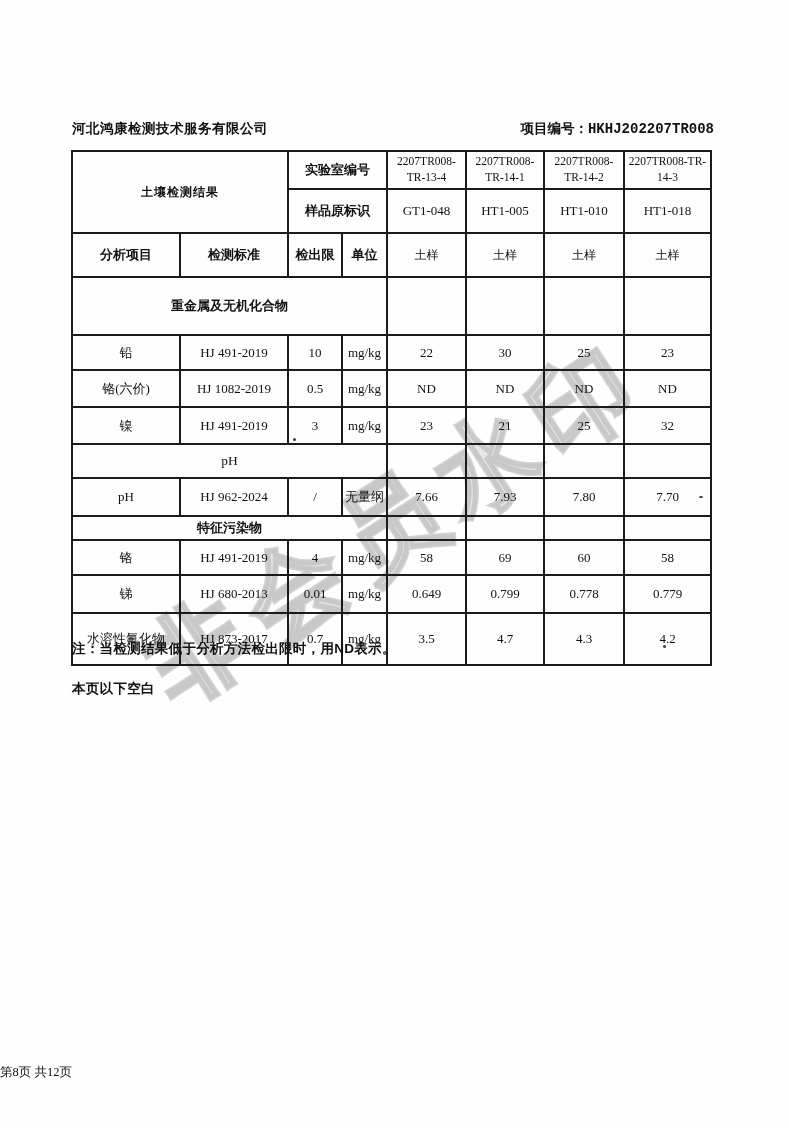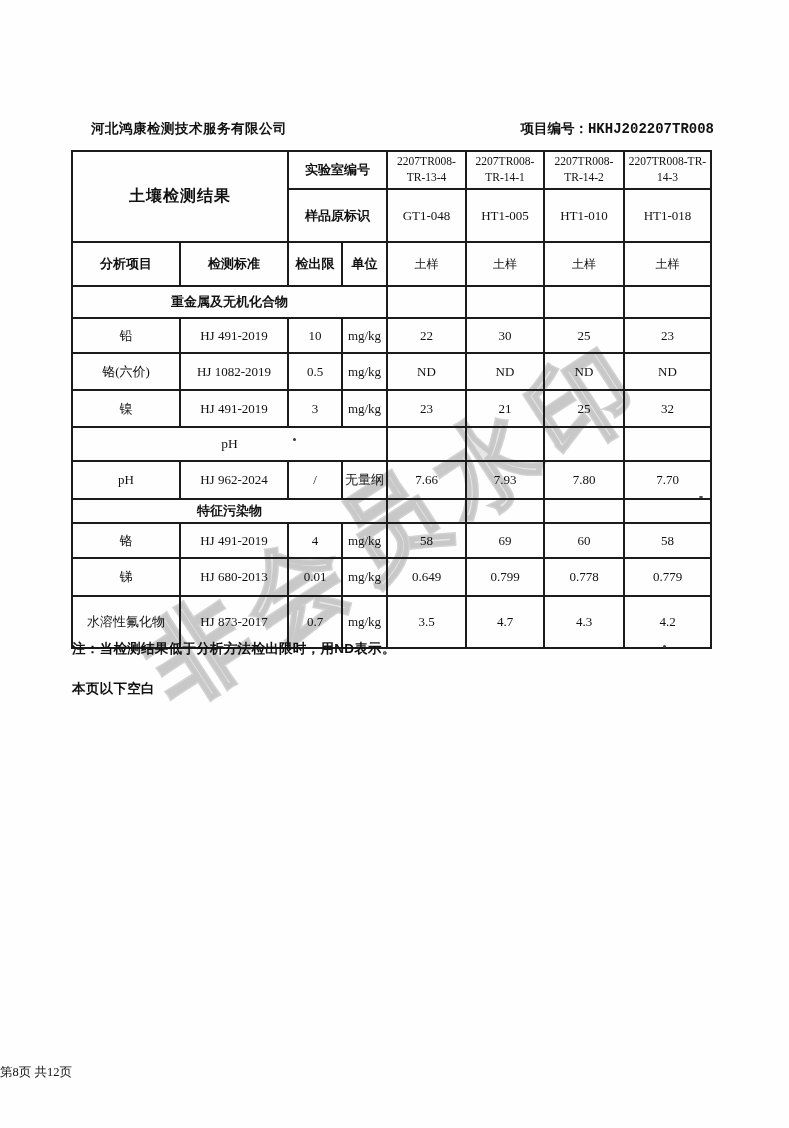--- a/index.html
+++ b/index.html
@@ -24,42 +24,42 @@
     color:rgba(186,186,186,0.35);
     -webkit-text-stroke:3px rgba(175,175,175,0.55);
     z-index:1;
     pointer-events:none;
     font-family:"Liberation Sans","DejaVu Sans",sans-serif;
   }
   .content{position:relative;z-index:2;}
   
   .pg-header{
     position:absolute;left:72px;right:75px;top:120px;
-    display:flex;justify-content:space-between;align-items:baseline;margin-left:19px;
+    display:flex;justify-content:space-between;align-items:baseline;
   }
   .company{font-size:13.5px;font-weight:700;letter-spacing:0.5px;}
   .project{font-size:13.5px;}
   .project .lbl{font-weight:700;}
   .project .code{font-family:Liberation Mono, monospace;font-weight:700;font-size:14px;}
   
   .tbl-wrap{position:absolute;left:71px;top:150px;}
   table.tbl{
     border-collapse:collapse;table-layout:fixed;
     width:639px;
     font-size:13px;
   }
   table.tbl td{
     border:2px solid #1b1b1b;
     text-align:center;vertical-align:middle;
     padding:1px 2px;
     font-family:"Liberation Serif","DejaVu Serif",serif;
     overflow:hidden;
   }
   td.hd{font-family:"Liberation Sans","DejaVu Sans",sans-serif;font-weight:700;font-size:13px;}
-  td.title-cell{font-size:16px;font-weight:700;letter-spacing:1px;font-family:"Liberation Sans","DejaVu Sans",sans-serif;}
+  td.title-cell{font-size:12px;font-weight:700;letter-spacing:1px;font-family:"Liberation Sans","DejaVu Sans",sans-serif;}
   td.labid{font-size:11.5px;line-height:1.35;word-break:break-word;}
   td.sample{font-size:13px;}
   td.soil{font-size:12px;font-family:"Liberation Sans","DejaVu Sans",sans-serif;}
   td.sec-ph{font-family:"Liberation Serif","DejaVu Serif",serif;font-weight:400;font-size:13.5px;}
   
   .note{
     position:absolute;left:72px;top:640px;
     font-size:13.5px;font-weight:700;letter-spacing:0.3px;
   }
   .blank-note{
@@ -107,38 +107,38 @@
         </colgroup>
         <tbody>
           <tr style="height:38px">
             <td class="title-cell" rowspan="2" colspan="2">土壤检测结果</td>
             <td class="hd" colspan="2">实验室编号</td>
             <td class="labid">2207TR008-TR-13-4</td>
             <td class="labid">2207TR008-TR-14-1</td>
             <td class="labid">2207TR008-TR-14-2</td>
             <td class="labid">2207TR008-TR-14-3</td>
           </tr>
-          <tr style="height:53px">
+          <tr style="height:44px">
             <td class="hd" colspan="2">样品原标识</td>
             <td class="sample">GT1-048</td>
             <td class="sample">HT1-005</td>
             <td class="sample">HT1-010</td>
             <td class="sample">HT1-018</td>
           </tr>
           <tr style="height:44px">
             <td class="hd">分析项目</td>
             <td class="hd">检测标准</td>
             <td class="hd">检出限</td>
             <td class="hd">单位</td>
             <td class="soil">土样</td>
             <td class="soil">土样</td>
             <td class="soil">土样</td>
             <td class="soil">土样</td>
           </tr>
-          <tr style="height:32px">
+          <tr style="height:58px">
             <td class="hd" colspan="4">重金属及无机化合物</td>
             <td></td>
             <td></td>
             <td></td>
             <td></td>
           </tr>
           <tr style="height:35px">
             <td>铅</td>
             <td>HJ 491-2019</td>
             <td>10</td>

